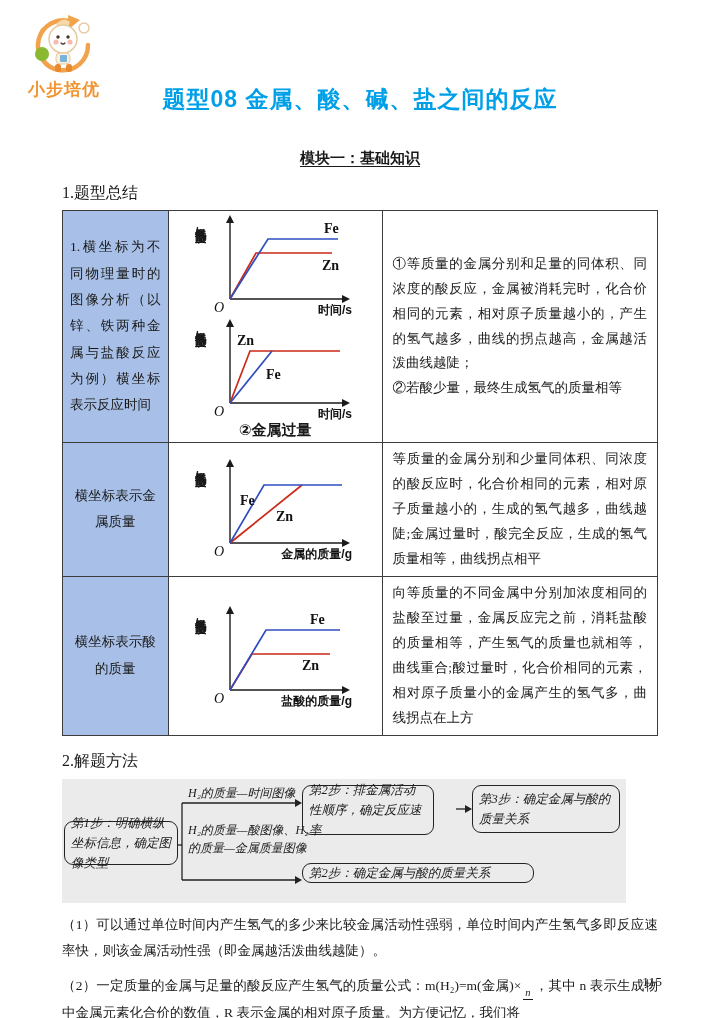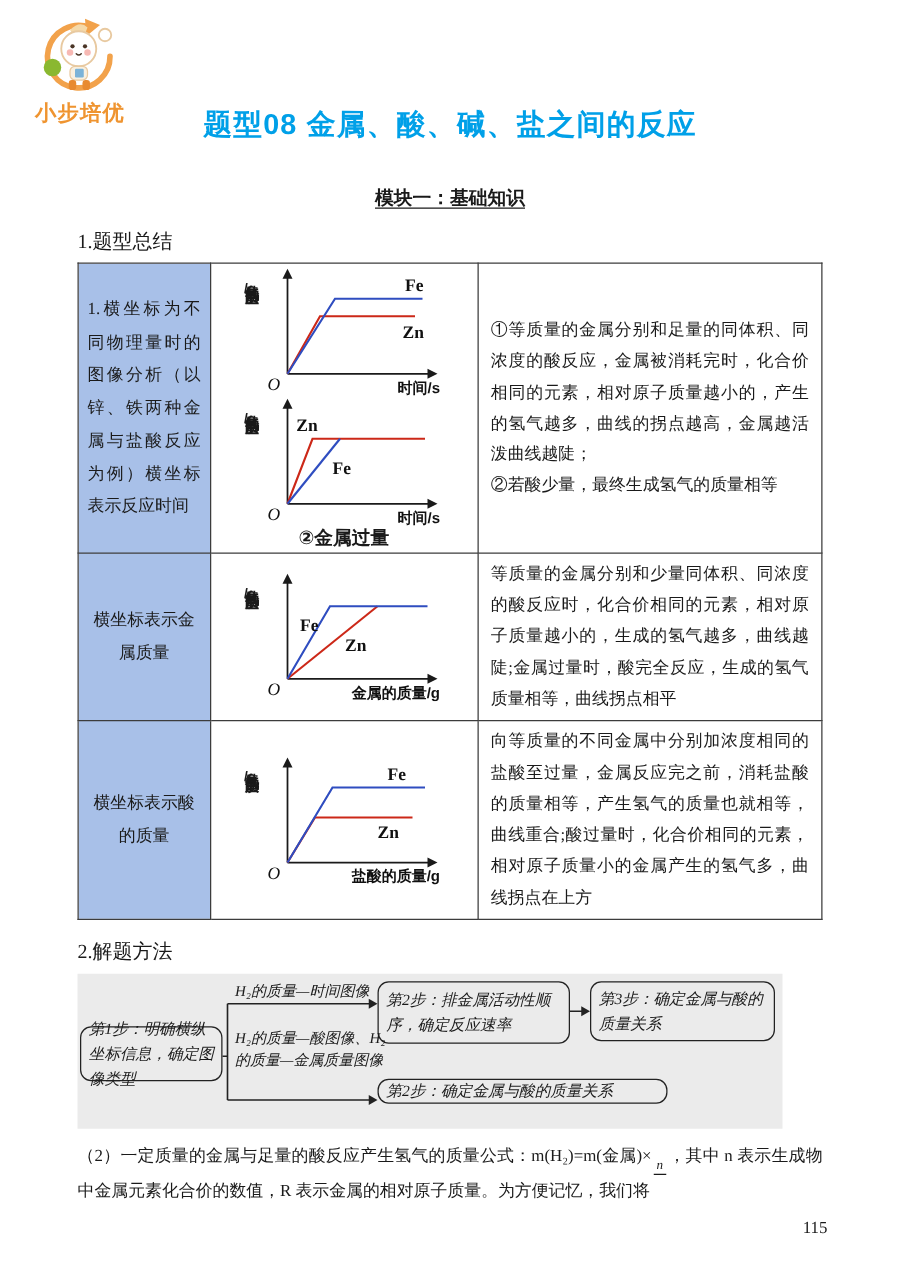--- a/index.html
+++ b/index.html
@@ -39,21 +39,21 @@
   .gorigin{font-family:"Liberation Serif","DejaVu Serif",serif;font-style:italic;font-size:14px;fill:#111;}
   .gxlab{font-family:"Liberation Sans","DejaVu Sans",sans-serif;font-weight:bold;font-size:12px;fill:#111;}
   .gcap{font-family:"Liberation Sans","DejaVu Sans",sans-serif;font-weight:bold;font-size:15px;margin-top:0;}
   
   .flowpanel{position:relative;width:564px;height:124px;background:var(--panel-gray,#ebebeb);margin-top:7px;}
   .fconn{position:absolute;left:0;top:0;}
   .fbox{position:absolute;border:1.4px solid #222;border-radius:9px;
         font-style:italic;font-size:12.5px;line-height:1.6;padding:2px 6px;
         display:flex;align-items:center;box-sizing:border-box;}
   .b1{left:2px;top:42px;width:114px;height:44px;}
-  .b2a{left:240px;top:6px;width:154px;height:50px;}
+  .b2a{left:240px;top:6px;width:132px;height:50px;}
   .b3{left:410px;top:6px;width:148px;height:48px;}
   .b2b{left:240px;top:84px;width:232px;height:20px;white-space:nowrap;}
   .flabel{position:absolute;font-style:italic;font-size:12px;line-height:1.5;}
   .lt{left:126px;top:5px;white-space:nowrap;}
   .lb{left:126px;top:42px;width:130px;}
   
   p.body{margin:9px 0 0 0;font-size:13.5px;line-height:1.95;text-align:justify;text-justify:inter-character;}
   .frac{display:inline-flex;flex-direction:column;align-items:center;vertical-align:-6px;
         font-style:italic;font-size:10.5px;line-height:1.15;margin:0 2px;}
   .frac .num{border-bottom:1px solid #1a1a1a;padding:0 2px;}
@@ -219,20 +219,21 @@
         <polygon points="403,26 410,30 403,34" fill="#222"></polygon>
       </svg>
       <div class="fbox b1">第1步：明确横纵坐标信息，确定图像类型</div>
       <div class="flabel lt">H₂的质量—时间图像</div>
       <div class="fbox b2a">第2步：排金属活动性顺序，确定反应速率</div>
       <div class="fbox b3">第3步：确定金属与酸的质量关系</div>
       <div class="flabel lb">H₂的质量—酸图像、H₂的质量—金属质量图像</div>
       <div class="fbox b2b">第2步：确定金属与酸的质量关系</div>
     </div>
 
+    <p class="body">（1）可以通过单位时间内产生氢气的多少来比较金属活动性强弱，单位时间内产生氢气多即反应速率快，则该金属活动性强（即金属越活泼曲线越陡）。</p>
     <p class="body">
       <span>（2）一定质量的金属与足量的酸反应产生氢气的质量公式：m(H₂)=m(金属)×</span><span class="frac">
           <span class="num">n</span>
         </span><span>，其中 n 表示生成物中金属元素化合价的数值，R 表示金属的相对原子质量。为方便记忆，我们将</span>
     </p>
   </div>
 
   <div class="pagenum">115</div>
 </div>
 

